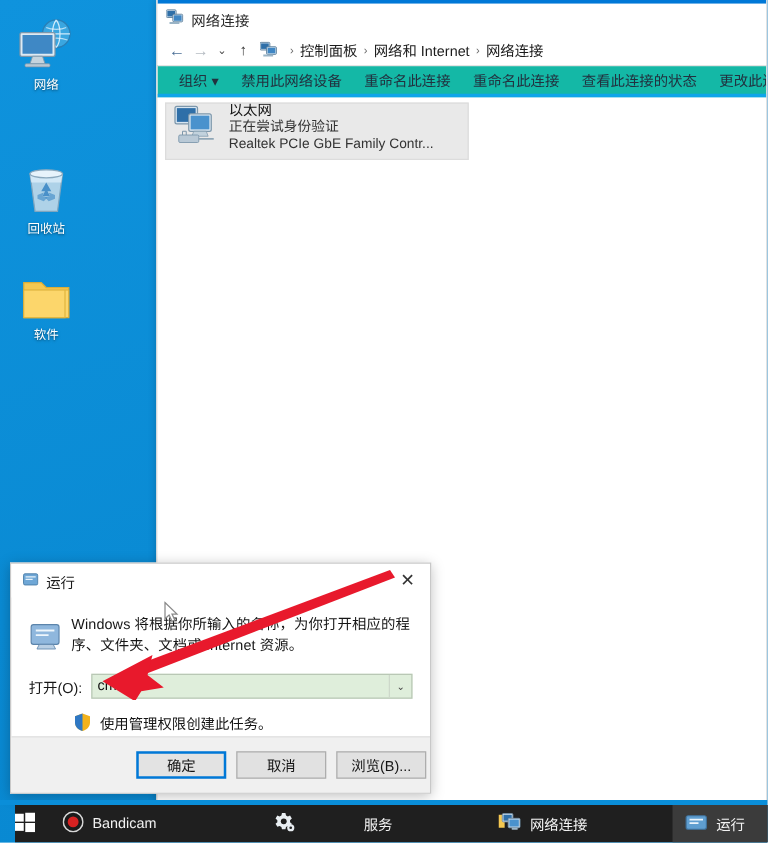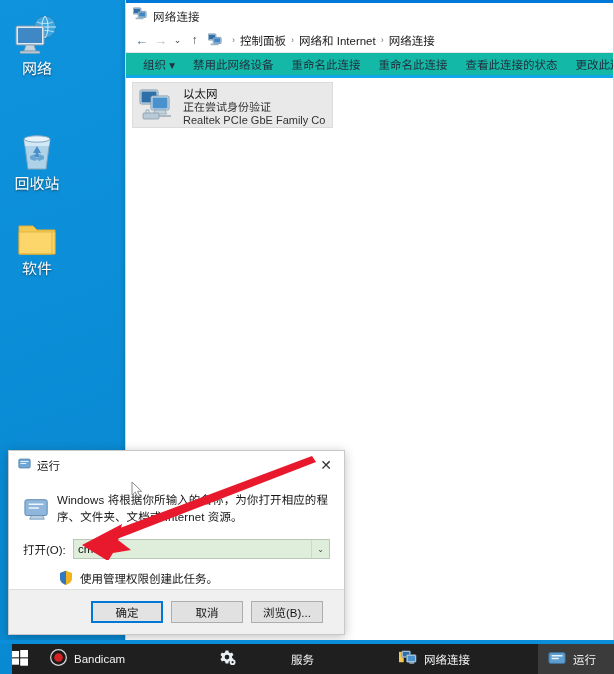--- a/index.html
+++ b/index.html
@@ -34,21 +34,21 @@
   }
   .desk-icon .glyph {
     height: 46px;
     display: flex;
     align-items: flex-end;
     justify-content: center;
   }
   .desk-icon .dlabel {
     margin-top: 4px;
     color: #ffffff;
-    font-size: 15px;
+    font-size: 10px;
     line-height: 14px;
     text-shadow: 0 1px 2px rgba(0,0,0,0.55);
   }
 
   
   #explorer {
     position: absolute;
     left: 125px; top: 0;
     width: 489px; height: 644px;
     background: #ffffff;
@@ -134,26 +134,26 @@
   #content {
     position: absolute;
     left: 0; right: 0;
     top: 78px; bottom: 0;
     background: #ffffff;
     padding: 4px 0 0 6px;
     box-sizing: border-box;
   }
 
   .net-item {
-    width: 201px;
+    width: 243px;
     height: 46px;
     background: #e9e9e9;
     border: 1px solid #dcdcdc;
     display: flex;
-    align-items: flex-end;
+    align-items: flex-start;
     padding: 0 6px;
     box-sizing: border-box;
     cursor: default;
   }
   .net-item .nicon { width: 40px; flex: 0 0 40px; }
   .net-item .ntext { margin-left: 4px; line-height: 13px; overflow: hidden; }
   .net-item .n1 { font-size: 11.5px; color: #121212; }
   .net-item .n2 { font-size: 11px; color: #333; }
   .net-item .n3 { font-size: 11px; color: #333; white-space: nowrap; }
 
@@ -264,21 +264,21 @@
   }
   #rundlg-footer {
     position: absolute;
     left: 0; right: 0; bottom: 0;
     height: 45px;
     background: #f0f0f0;
     border-top: 1px solid #dfdfdf;
     display: flex;
     align-items: center;
     justify-content: flex-end;
-    padding-right: 21px;
+    padding-right: 3px;
     box-sizing: border-box;
   }
   .dbtn {
     height: 22px;
     min-width: 72px;
     margin-left: 8px;
     background: #e1e1e1;
     border: 1px solid #adadad;
     font-family: "Liberation Sans", sans-serif;
     font-size: 11.5px;

